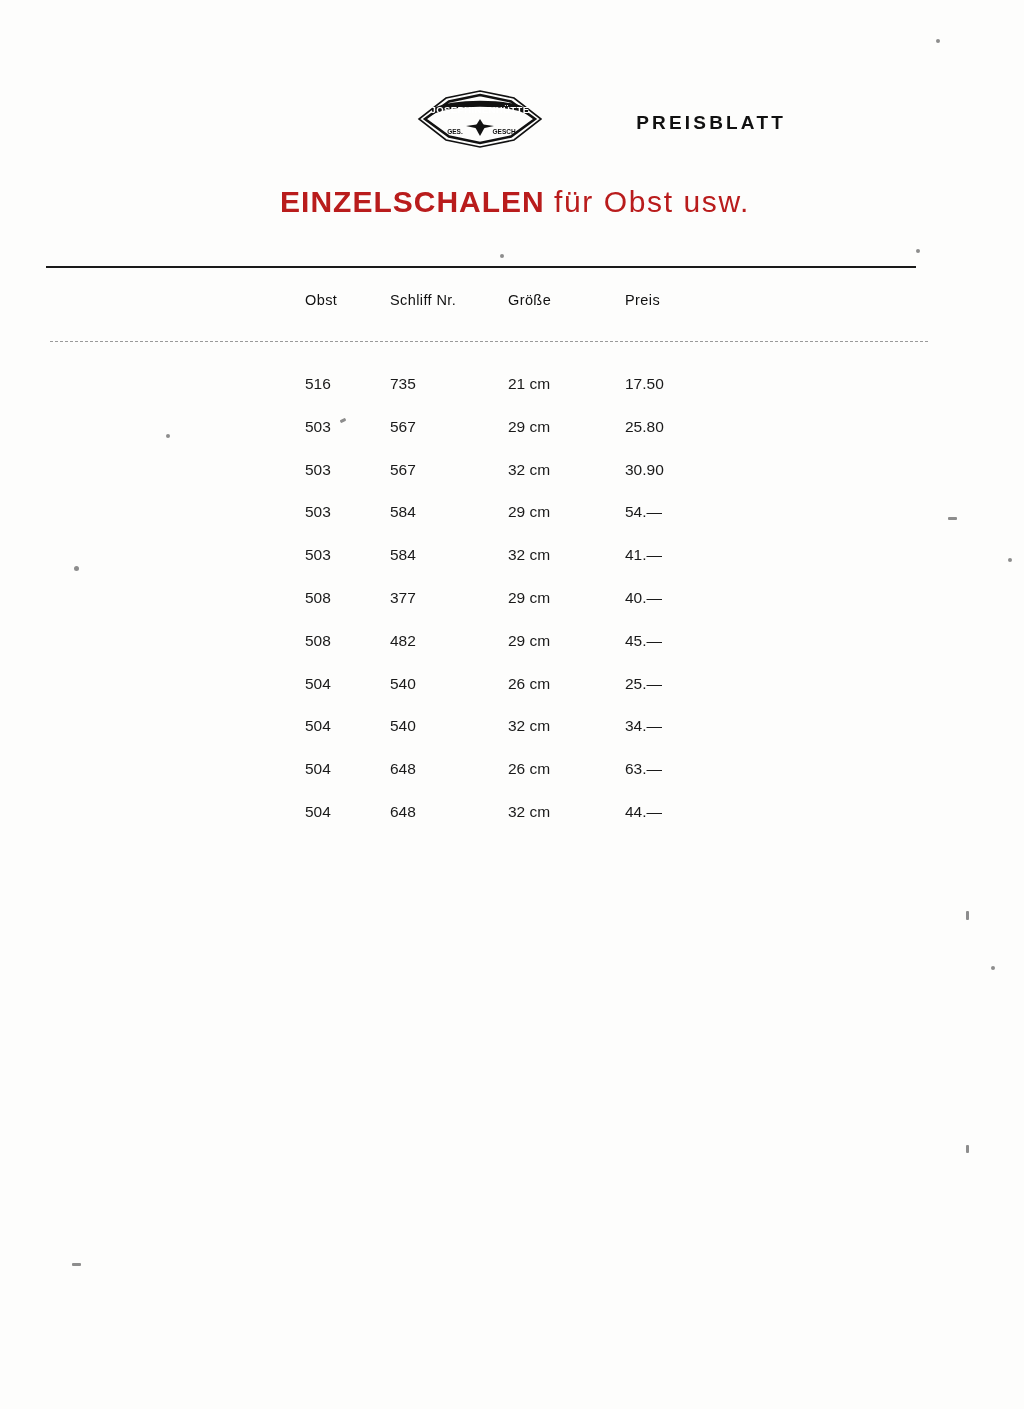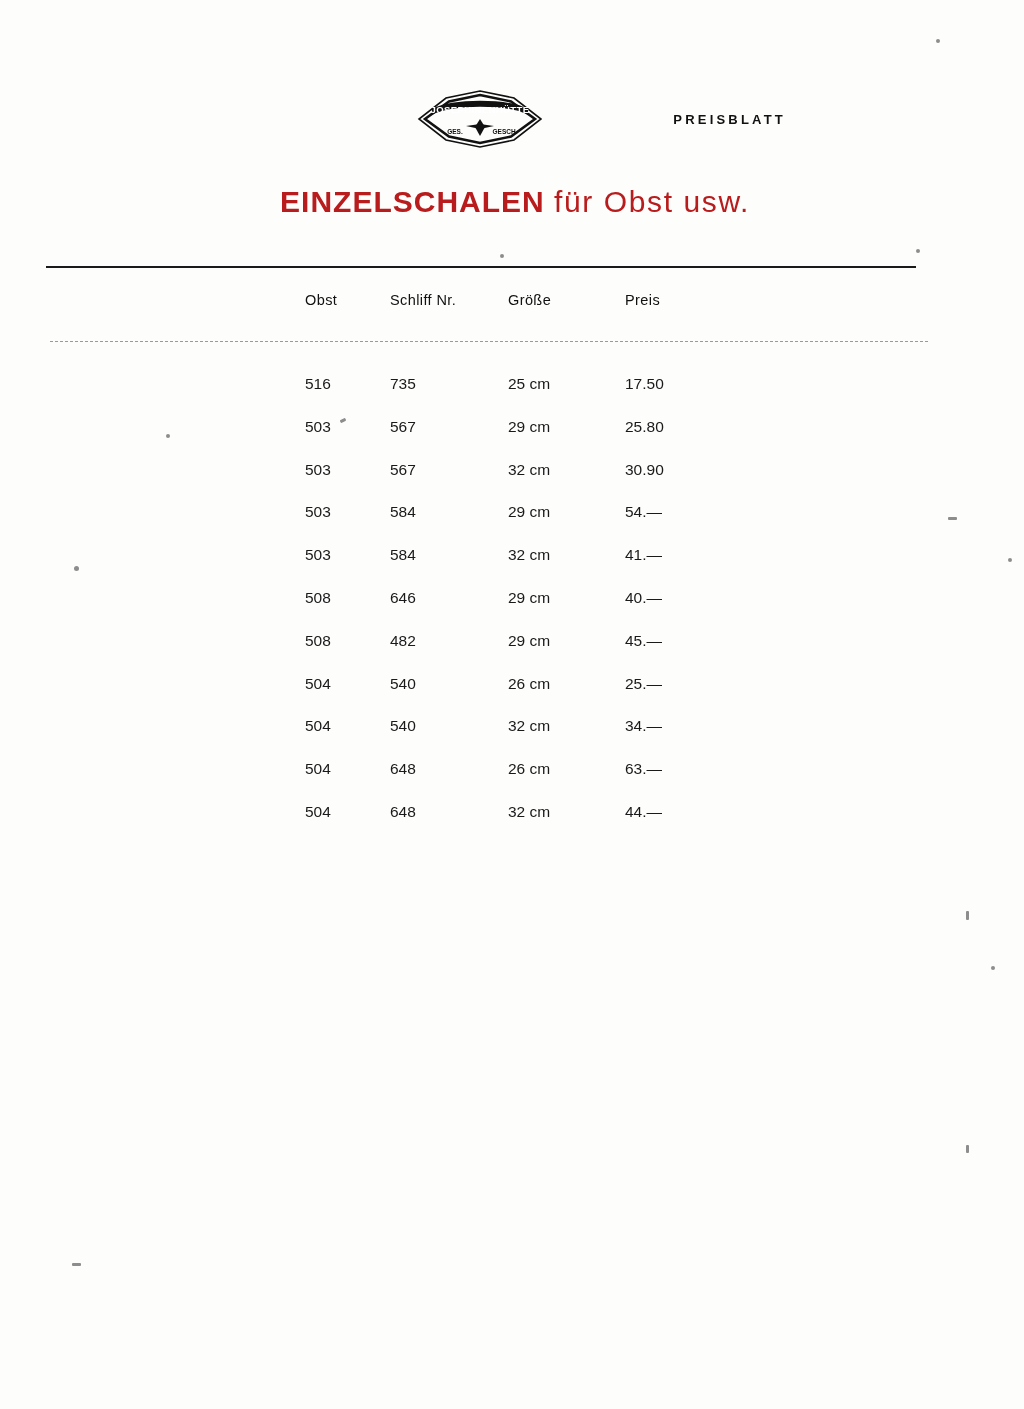--- a/index.html
+++ b/index.html
@@ -36,21 +36,21 @@
     top: 0px;
     width: 140px;
     height: 62px;
   }
   .logo svg { display: block; }
 
   .preisblatt {
     position: absolute;
     right: 98px;
     top: 24px;
-    font-size: 13px;
+    font-size: 19px;
     letter-spacing: 3.2px;
     font-weight: 600;
     color: #111;
   }
 
   .doc-title {
     position: absolute;
     top: 185px;
     left: 0;
     width: 1024px;
@@ -181,21 +181,21 @@
       <div class="cell c-schliff">Schliff Nr.</div>
       <div class="cell c-groesse">Größe</div>
       <div class="cell c-preis">Preis</div>
     </div>
   </div>
 
   <div class="body-rows">
     <div class="row">
       <div class="cell c-form">516</div>
       <div class="cell c-schliff">735</div>
-      <div class="cell c-groesse">25 cm</div>
+      <div class="cell c-groesse">21 cm</div>
       <div class="cell c-preis">17.50</div>
     </div>
     <div class="row">
       <div class="cell c-form">503</div>
       <div class="cell c-schliff">567</div>
       <div class="cell c-groesse">29 cm</div>
       <div class="cell c-preis">25.80</div>
     </div>
     <div class="row">
       <div class="cell c-form">503</div>
@@ -210,21 +210,21 @@
       <div class="cell c-preis">54.—</div>
     </div>
     <div class="row">
       <div class="cell c-form">503</div>
       <div class="cell c-schliff">584</div>
       <div class="cell c-groesse">32 cm</div>
       <div class="cell c-preis">41.—</div>
     </div>
     <div class="row">
       <div class="cell c-form">508</div>
-      <div class="cell c-schliff">646</div>
+      <div class="cell c-schliff">377</div>
       <div class="cell c-groesse">29 cm</div>
       <div class="cell c-preis">40.—</div>
     </div>
     <div class="row">
       <div class="cell c-form">508</div>
       <div class="cell c-schliff">482</div>
       <div class="cell c-groesse">29 cm</div>
       <div class="cell c-preis">45.—</div>
     </div>
     <div class="row">

